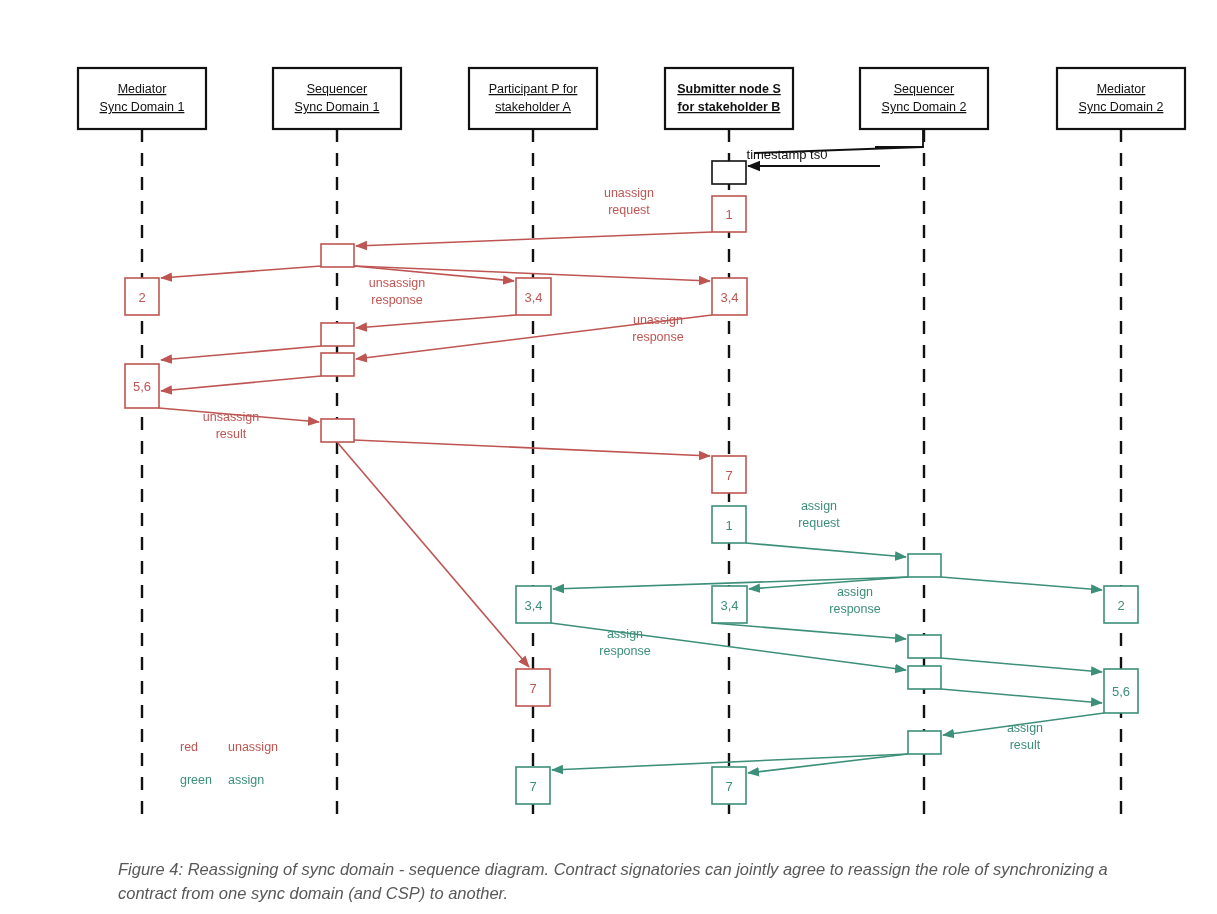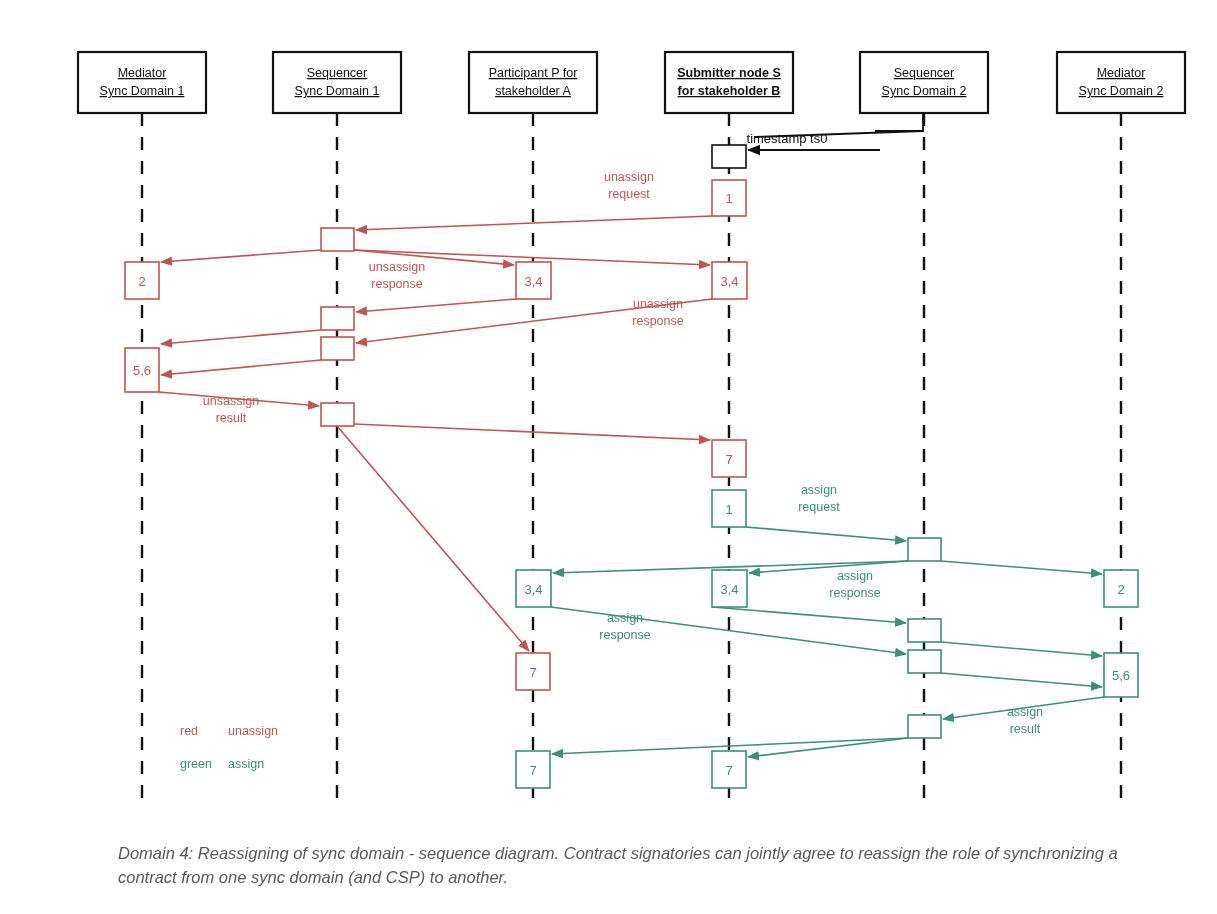--- a/index.html
+++ b/index.html
@@ -1,17 +1,17 @@
 <!DOCTYPE html>
 <html><head>
 <meta charset="utf-8">
 <style>
   html,body{margin:0;padding:0;background:#ffffff;}
   body{width:1217px;height:914px;font-family:"Liberation Sans",sans-serif;overflow:hidden;}
-  #stage{position:relative;width:1217px;height:739px;background:#fff;}
+  #stage{position:relative;width:1217px;height:739px;background:#fff;margin-top:16px;}
   svg{display:block;}
   .lifeline-head{fill:#ffffff;stroke:#111111;stroke-width:2.2;}
   .lifeline-line{stroke:#111111;stroke-width:2.4;stroke-dasharray:13 11;stroke-linecap:butt;}
   .head-text{font-family:"Liberation Sans",sans-serif;font-size:12.5px;fill:#111;text-anchor:middle;text-decoration:underline;}
   .head-text.bold{font-weight:bold;}
   .msg{fill:none;stroke-width:1.6;}
   .act{stroke-width:1.6;fill:#ffffff;}
   .numbox{stroke-width:1.6;fill:#ffffff;}
   .numtext{font-family:"Liberation Sans",sans-serif;font-size:13px;text-anchor:middle;}
   .msglabel{font-family:"Liberation Sans",sans-serif;font-size:12.5px;}
@@ -216,14 +216,14 @@
           <text class="legend-text" x="180" y="735" fill="#bf5552">red</text>
           <text class="legend-text" x="228" y="735" fill="#bf5552">unassign</text>
         </g>
         <g>
           <text class="legend-text" x="180" y="768" fill="#3c8f78">green</text>
           <text class="legend-text" x="228" y="768" fill="#3c8f78">assign</text>
         </g>
       </g>
   </svg>
 
-  <div class="caption">Domain 4: Reassigning of sync domain - sequence diagram. Contract signatories can jointly agree to reassign the role of synchronizing a contract from one sync domain (and CSP) to another.</div>
+  <div class="caption">Figure 4: Reassigning of sync domain - sequence diagram. Contract signatories can jointly agree to reassign the role of synchronizing a contract from one sync domain (and CSP) to another.</div>
 </div>
 
 </body></html>

